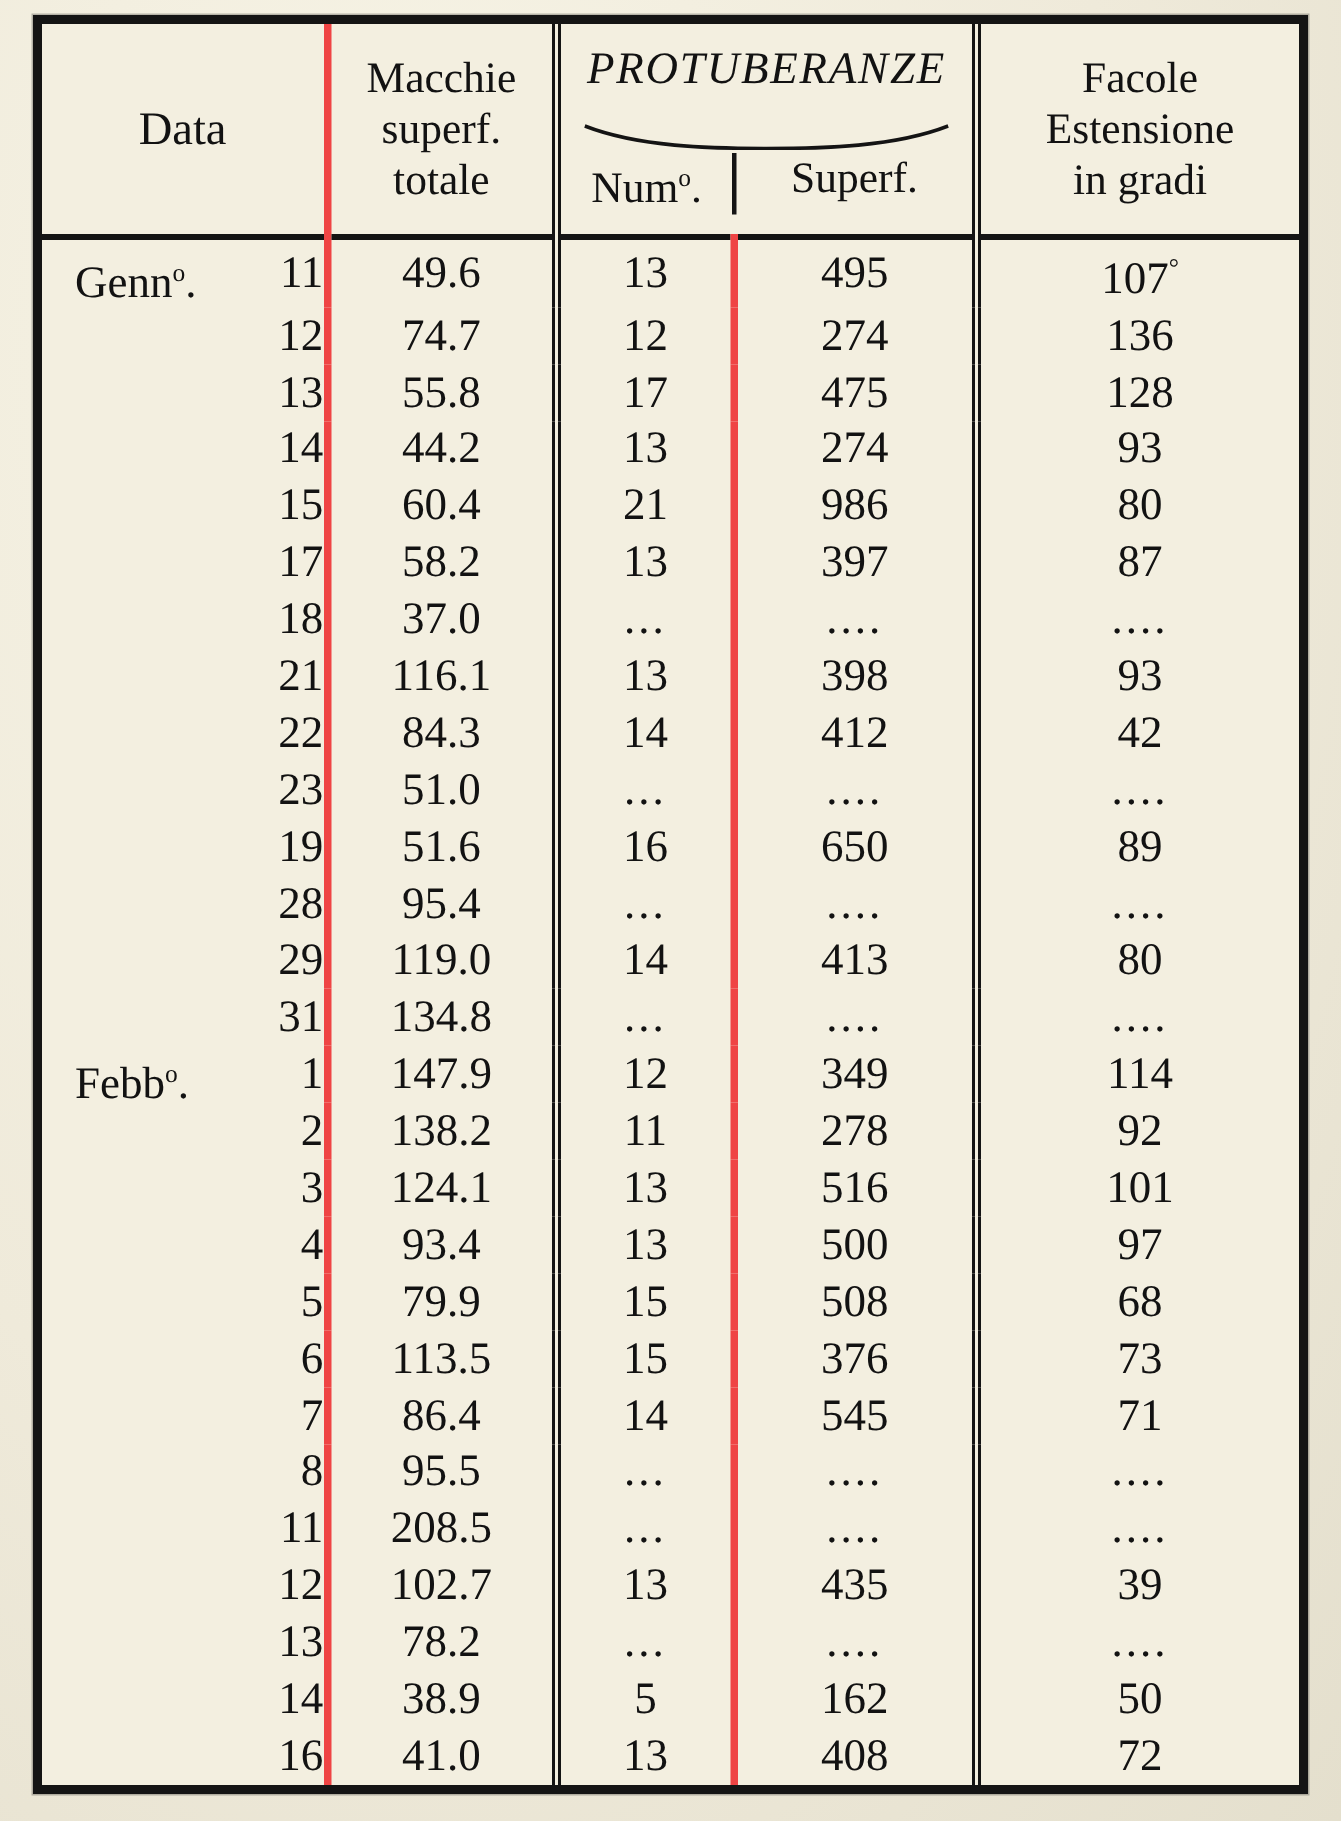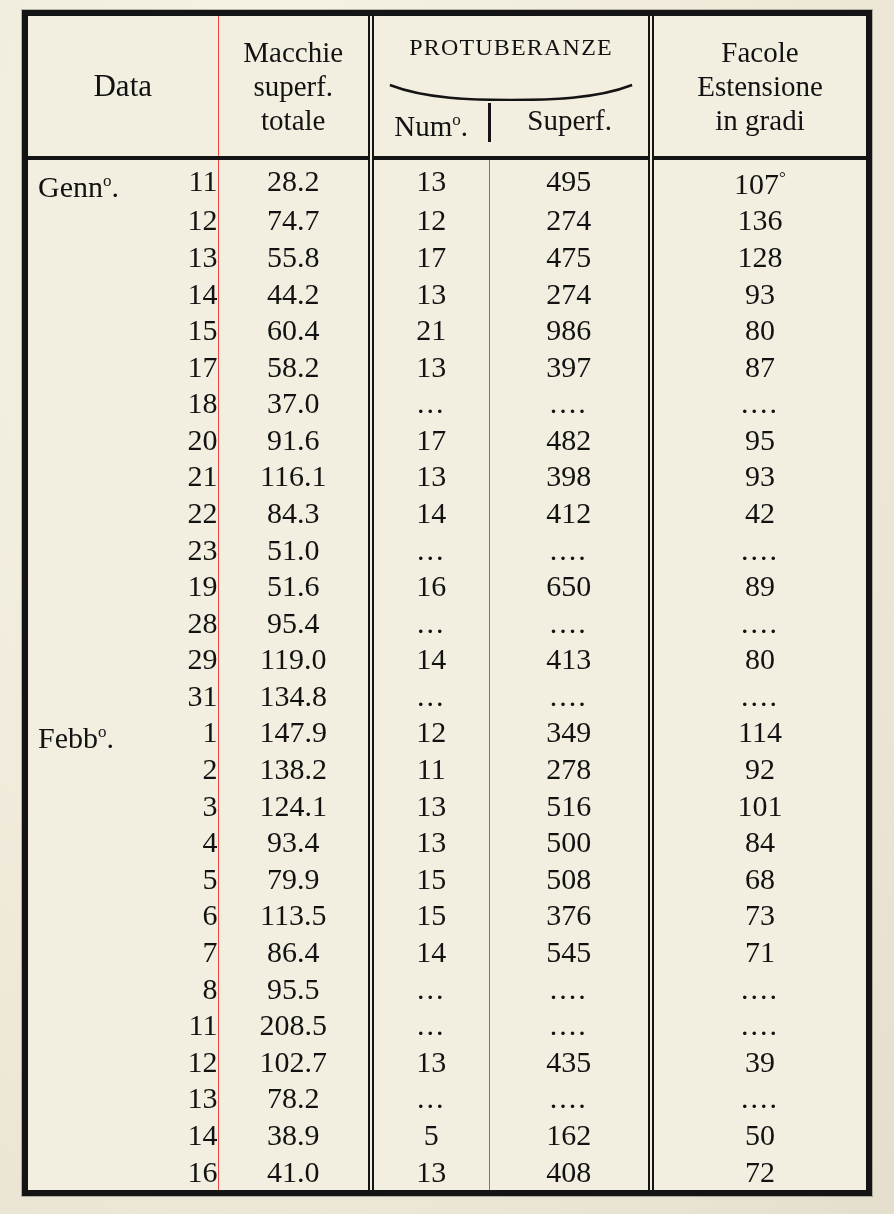--- a/index.html
+++ b/index.html
@@ -71,24 +71,25 @@
     height: 140px;
     text-align: center;
     font-weight: normal;
     font-size: 29px;
     line-height: 34px;
     border-bottom: 4px solid #141414;
   }
   .hdr-data { font-size: 31px; }
   .hdr-stack { display: block; }
   .hdr-prot {
-    font-size: 24px;
+    font-size: 30px;
     letter-spacing: 1.2px;
     display: block;
     margin-bottom: 19px;
+    font-style: italic;
   }
   .brace {
     display: block;
     height: 18px;
     margin: 0 14px 2px 14px;
     position: relative;
   }
   .brace svg { display: block; width: 100%; height: 18px; }
   .prot-sub {
     display: flex;
@@ -113,27 +114,27 @@
     position: relative;
   }
   td.cell-num, td.cell-sup, td.cell-fac {
     text-align: center;
   }
   td.cell-mac {
     text-align: center;
   }
   .month-label {
     position: absolute;
-    left: 10px;
+    left: 22px;
     font-size: 30px;
   }
   .dots { letter-spacing: 2px; }
   
   .sep-thick {
-    border-right: 1px solid #ef4444;
+    border-right: 5px solid #ef4444;
   }
   .sep-double {
     border-right: 6px double #141414;
   }
 </style>
 </head>
 <body>
 
 <div class="page">
 
@@ -188,21 +189,21 @@
           <th>
             <span class="hdr-stack">Facole</span>
             <span class="hdr-stack">Estensione</span>
             <span class="hdr-stack">in gradi</span>
           </th>
         </tr>
       </thead>
       <tbody id="tbody">
           <tr>
             <td class="cell-data sep-thick"><span class="month-label">Genn<sup class="deg">o</sup>.</span><span>11</span></td>
-            <td class="cell-mac sep-double">28.2</td>
+            <td class="cell-mac sep-double">49.6</td>
             <td class="cell-num sep-thick">13</td>
             <td class="cell-sup sep-double">495</td>
             <td class="cell-fac">107<sup class="deg">°</sup></td>
           </tr>
           <tr>
             <td class="cell-data sep-thick"><span>12</span></td>
             <td class="cell-mac sep-double">74.7</td>
             <td class="cell-num sep-thick">12</td>
             <td class="cell-sup sep-double">274</td>
             <td class="cell-fac">136</td>
@@ -236,27 +237,20 @@
             <td class="cell-fac">87</td>
           </tr>
           <tr>
             <td class="cell-data sep-thick"><span>18</span></td>
             <td class="cell-mac sep-double">37.0</td>
             <td class="cell-num sep-thick dots">...</td>
             <td class="cell-sup sep-double dots">....</td>
             <td class="cell-fac dots">....</td>
           </tr>
           <tr>
-            <td class="cell-data sep-thick"><span>20</span></td>
-            <td class="cell-mac sep-double">91.6</td>
-            <td class="cell-num sep-thick">17</td>
-            <td class="cell-sup sep-double">482</td>
-            <td class="cell-fac">95</td>
-          </tr>
-          <tr>
             <td class="cell-data sep-thick"><span>21</span></td>
             <td class="cell-mac sep-double">116.1</td>
             <td class="cell-num sep-thick">13</td>
             <td class="cell-sup sep-double">398</td>
             <td class="cell-fac">93</td>
           </tr>
           <tr>
             <td class="cell-data sep-thick"><span>22</span></td>
             <td class="cell-mac sep-double">84.3</td>
             <td class="cell-num sep-thick">14</td>
@@ -317,21 +311,21 @@
             <td class="cell-mac sep-double">124.1</td>
             <td class="cell-num sep-thick">13</td>
             <td class="cell-sup sep-double">516</td>
             <td class="cell-fac">101</td>
           </tr>
           <tr>
             <td class="cell-data sep-thick"><span>4</span></td>
             <td class="cell-mac sep-double">93.4</td>
             <td class="cell-num sep-thick">13</td>
             <td class="cell-sup sep-double">500</td>
-            <td class="cell-fac">84</td>
+            <td class="cell-fac">97</td>
           </tr>
           <tr>
             <td class="cell-data sep-thick"><span>5</span></td>
             <td class="cell-mac sep-double">79.9</td>
             <td class="cell-num sep-thick">15</td>
             <td class="cell-sup sep-double">508</td>
             <td class="cell-fac">68</td>
           </tr>
           <tr>
             <td class="cell-data sep-thick"><span>6</span></td>

